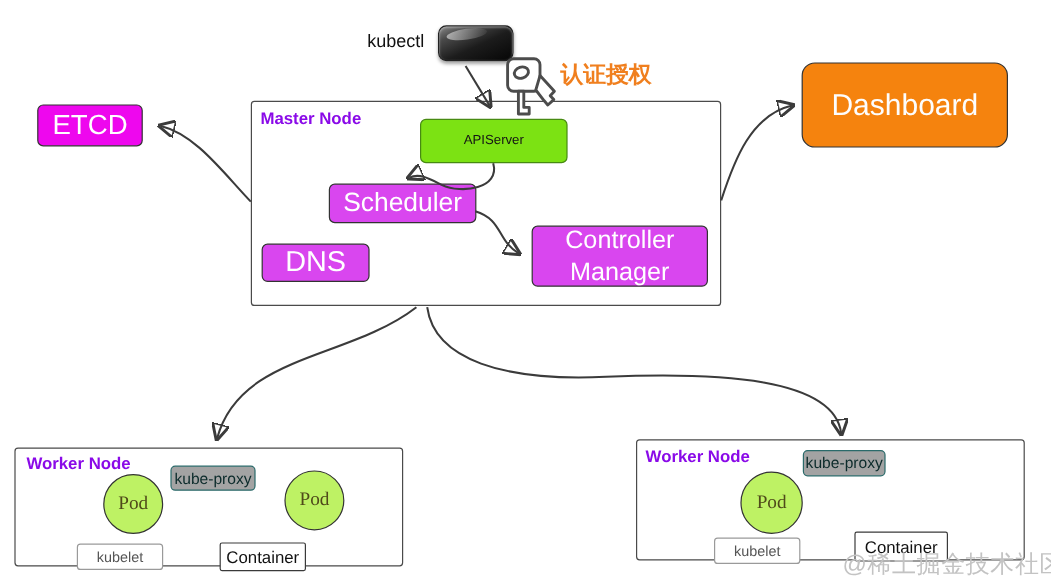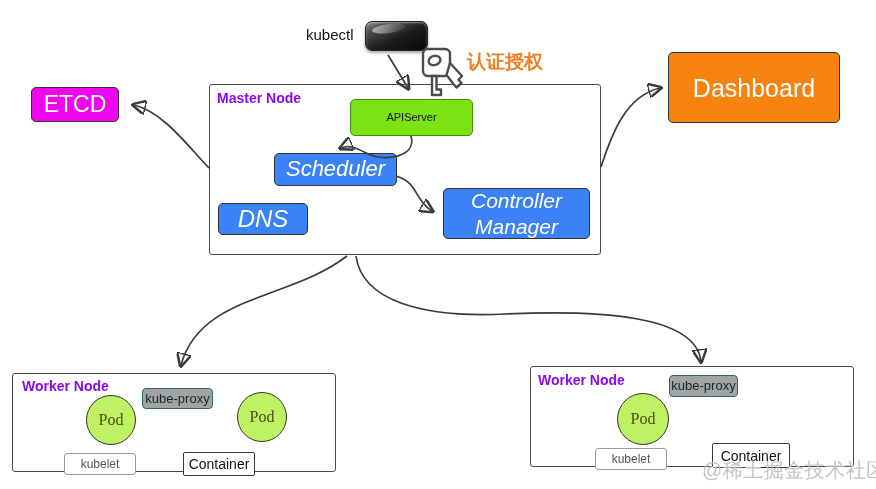--- a/index.html
+++ b/index.html
@@ -12,21 +12,21 @@
     background:#ffffff;border:1.6px solid #4a4a4a;border-radius:3px;z-index:1;
   }
   .node-title{
     font-weight:bold;font-size:14px;color:#8a0ae8;z-index:2;white-space:nowrap;
   }
   .comp{
     display:flex;align-items:center;justify-content:center;text-align:center;
     border:1.6px solid #333333;border-radius:5px;z-index:2;line-height:1.2;
   }
   .comp.green{background:#7ce213;color:#151515;font-size:11px;border-color:#478a12;}
-  .comp.purple{background:#3b82f6;color:#ffffff;font-style:italic;}
+  .comp.purple{background:#d946ef;color:#ffffff;}
   .comp.magenta{background:#ee07ee;color:#ffffff;font-size:23px;}
   .comp.orange{background:#f5830e;color:#fdfdfd;font-size:25px;}
   .comp.cyan{background:#a3a3a3;color:#0c2b2b;font-size:13px;border-radius:4px;border-color:#2a6a6a;}
   .pod{
     position:absolute;border-radius:50%;background:#bef264;border:1.7px solid #333;
     display:flex;align-items:center;justify-content:center;
     font-size:16px;color:#4f4a1a;z-index:2;font-family:Liberation Serif, serif;
   }
   .small-box{
     position:absolute;background:#ffffff;display:flex;align-items:center;justify-content:center;
@@ -79,21 +79,21 @@
   <div class="abs node-box" style="left:209px;top:84px;width:392px;height:171px;"></div>
   <div class="abs node-title" style="left:217px;top:90px;">Master Node</div>
 
   <div class="abs comp green" style="left:350px;top:99px;width:123px;height:37px;">APIServer</div>
   <div class="abs comp purple" style="left:274px;top:153px;width:123px;height:33px;font-size:22px;">Scheduler</div>
   <div class="abs comp purple" style="left:218px;top:203px;width:90px;height:32px;font-size:24px;">DNS</div>
   <div class="abs comp purple" style="left:443px;top:188px;width:147px;height:51px;font-size:21px;padding:0 8px;">Controller Manager</div>
 
   <div class="abs comp magenta" style="left:31px;top:87px;width:88px;height:35px;">ETCD</div>
 
-  <div class="abs comp orange" style="left:668px;top:52px;width:172px;height:71px;">Dashboard</div>
+  <div class="abs comp orange" style="left:668px;top:52px;width:172px;height:71px;border-radius:11px;">Dashboard</div>
 
   <div class="abs node-box" style="left:12px;top:373px;width:324px;height:99px;"></div>
   <div class="abs node-title" style="left:22px;top:378px;">Worker Node</div>
   <div class="abs comp cyan" style="left:142px;top:388px;width:71px;height:21px;">kube-proxy</div>
   <div class="pod" style="left:86px;top:395px;width:48px;height:48px;">Pod</div>
   <div class="pod" style="left:237px;top:392px;width:48px;height:48px;">Pod</div>
   <div class="small-box kubelet" style="left:64px;top:453px;width:70px;height:20px;">kubelet</div>
   <div class="small-box container" style="left:183px;top:452px;width:70px;height:22px;">Container</div>
 
   <div class="abs node-box" style="left:530px;top:366px;width:324px;height:101px;"></div>

